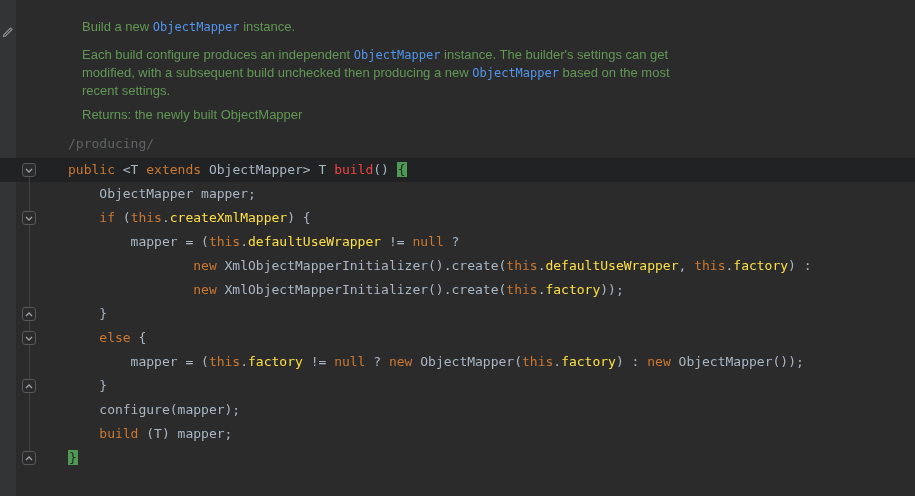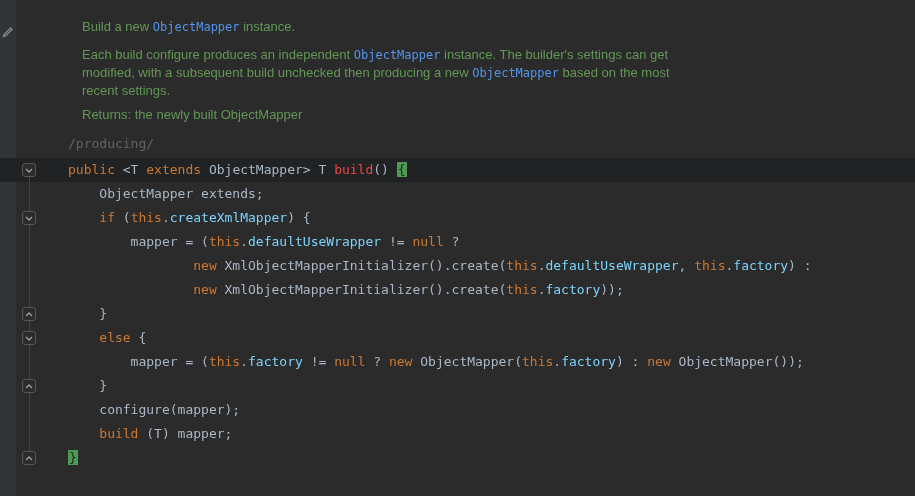--- a/index.html
+++ b/index.html
@@ -28,21 +28,21 @@
     font-family:"DejaVu Sans Mono", monospace;
     font-size:12px; color:#5394ec;
   }
   .suppress {
     position:absolute; left:68px; top:136px; z-index:2;
     font-size:13px; color:#606366; white-space:pre;
   }
   .code-block { position:absolute; left:68px; top:158px; z-index:2; font-size:13px; }
   .code-line { height:24px; line-height:24px; white-space:pre; }
   .tk-kw  { color:#cc7832;margin-top:32px; }
-  .tk-fld { color:#7dd3fc; }
+  .tk-fld { color:#fde047; }
   .tk-m   { color:#ef4444; }
   .tk-d   { color:#a9b7c6; }
   .tk-mb  { background:#4e9a54; color:#1e2420; padding:0 1px; }
   .fold-guide {
     position:absolute; left:29px; top:177px; width:1px; height:274px;
     background:#404345; z-index:2;
   }
   .fold-icon {
     position:absolute; left:22px; width:14px; height:14px;
     border:1px solid #55585a; border-radius:3px; background:#2b2b2b;
@@ -103,21 +103,21 @@
     <div class="doc-line"><span class="doc">Each build configure produces an independent </span><span class="ref">ObjectMapper</span><span class="doc"> instance. The builder's settings can get</span></div>
     <div class="doc-line"><span class="doc">modified, with a subsequent build unchecked then producing a new </span><span class="ref">ObjectMapper</span><span class="doc"> based on the most</span></div>
     <div class="doc-line" style="margin-bottom: 7px;"><span class="doc">recent settings.</span></div>
     <div class="doc-line"><span class="doc">Returns: the newly built ObjectMapper</span></div>
   </div>
 
 <div class="suppress">/producing/</div>
 
 <div class="code-block">
     <div class="code-line"><span class="tk-kw">public </span><span class="tk-d">&lt;T </span><span class="tk-kw">extends </span><span class="tk-d">ObjectMapper&gt; T </span><span class="tk-m">build</span><span class="tk-d">() </span><span class="tk-mb">{</span></div>
-    <div class="code-line"><span class="tk-d">    ObjectMapper extends;</span></div>
+    <div class="code-line"><span class="tk-d">    ObjectMapper mapper;</span></div>
     <div class="code-line"><span class="tk-d">    </span><span class="tk-kw">if </span><span class="tk-d">(</span><span class="tk-kw">this</span><span class="tk-d">.</span><span class="tk-fld">createXmlMapper</span><span class="tk-d">) {</span></div>
     <div class="code-line"><span class="tk-d">        mapper = (</span><span class="tk-kw">this</span><span class="tk-d">.</span><span class="tk-fld">defaultUseWrapper</span><span class="tk-d"> != </span><span class="tk-kw">null</span><span class="tk-d"> ?</span></div>
     <div class="code-line"><span class="tk-d">                </span><span class="tk-kw">new</span><span class="tk-d"> XmlObjectMapperInitializer().create(</span><span class="tk-kw">this</span><span class="tk-d">.</span><span class="tk-fld">defaultUseWrapper</span><span class="tk-d">, </span><span class="tk-kw">this</span><span class="tk-d">.</span><span class="tk-fld">factory</span><span class="tk-d">) :</span></div>
     <div class="code-line"><span class="tk-d">                </span><span class="tk-kw">new</span><span class="tk-d"> XmlObjectMapperInitializer().create(</span><span class="tk-kw">this</span><span class="tk-d">.</span><span class="tk-fld">factory</span><span class="tk-d">));</span></div>
     <div class="code-line"><span class="tk-d">    }</span></div>
     <div class="code-line"><span class="tk-d">    </span><span class="tk-kw">else</span><span class="tk-d"> {</span></div>
     <div class="code-line"><span class="tk-d">        mapper = (</span><span class="tk-kw">this</span><span class="tk-d">.</span><span class="tk-fld">factory</span><span class="tk-d"> != </span><span class="tk-kw">null</span><span class="tk-d"> ? </span><span class="tk-kw">new</span><span class="tk-d"> ObjectMapper(</span><span class="tk-kw">this</span><span class="tk-d">.</span><span class="tk-fld">factory</span><span class="tk-d">) : </span><span class="tk-kw">new</span><span class="tk-d"> ObjectMapper());</span></div>
     <div class="code-line"><span class="tk-d">    }</span></div>
     <div class="code-line"><span class="tk-d">    configure(mapper);</span></div>
     <div class="code-line"><span class="tk-d">    </span><span class="tk-kw">build</span><span class="tk-d"> (T) mapper;</span></div>

